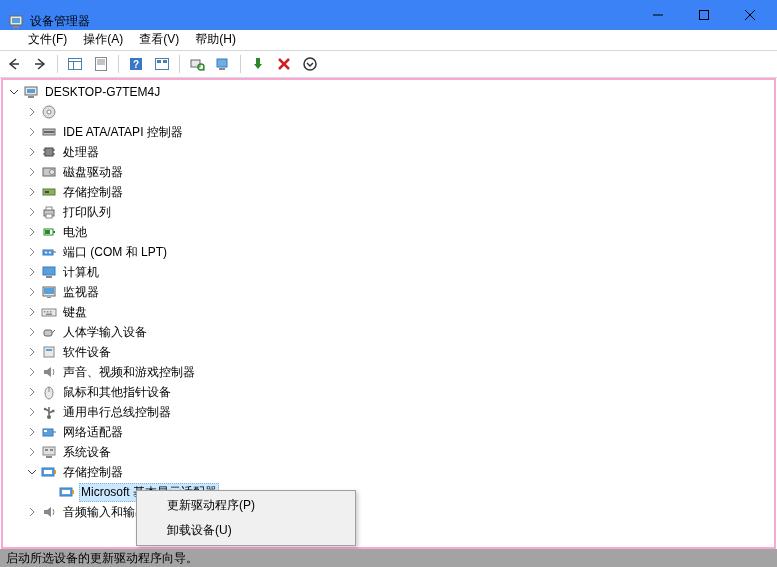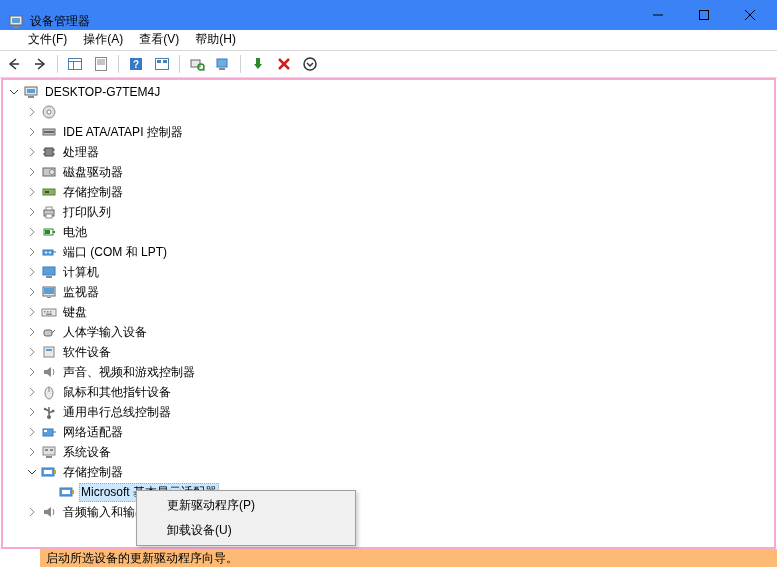--- a/index.html
+++ b/index.html
@@ -98,26 +98,25 @@
     min-width: 220px;
   }
   .ctx-item {
     padding: 4px 20px 4px 28px;
     font-size: 12px;
   }
   .status-bar {
     position: absolute;
     left: 0; right: 0; bottom: 0;
     height: 18px;
-    background: #fdba74;
+    background: #a3a3a3;
     display: flex;
     align-items: center;
     padding: 0 6px;
     font-size: 12px;
-    margin-left: 40px;
   }
   svg { display: block; }
 </style>
 </head>
 <body>
 
 <div class="title-bar">
   <span class="app-icon">
     <svg width="16" height="16" viewBox="0 0 16 16">
       <rect x="2" y="2" width="12" height="9" fill="#e8e8e8" stroke="#666"></rect>

